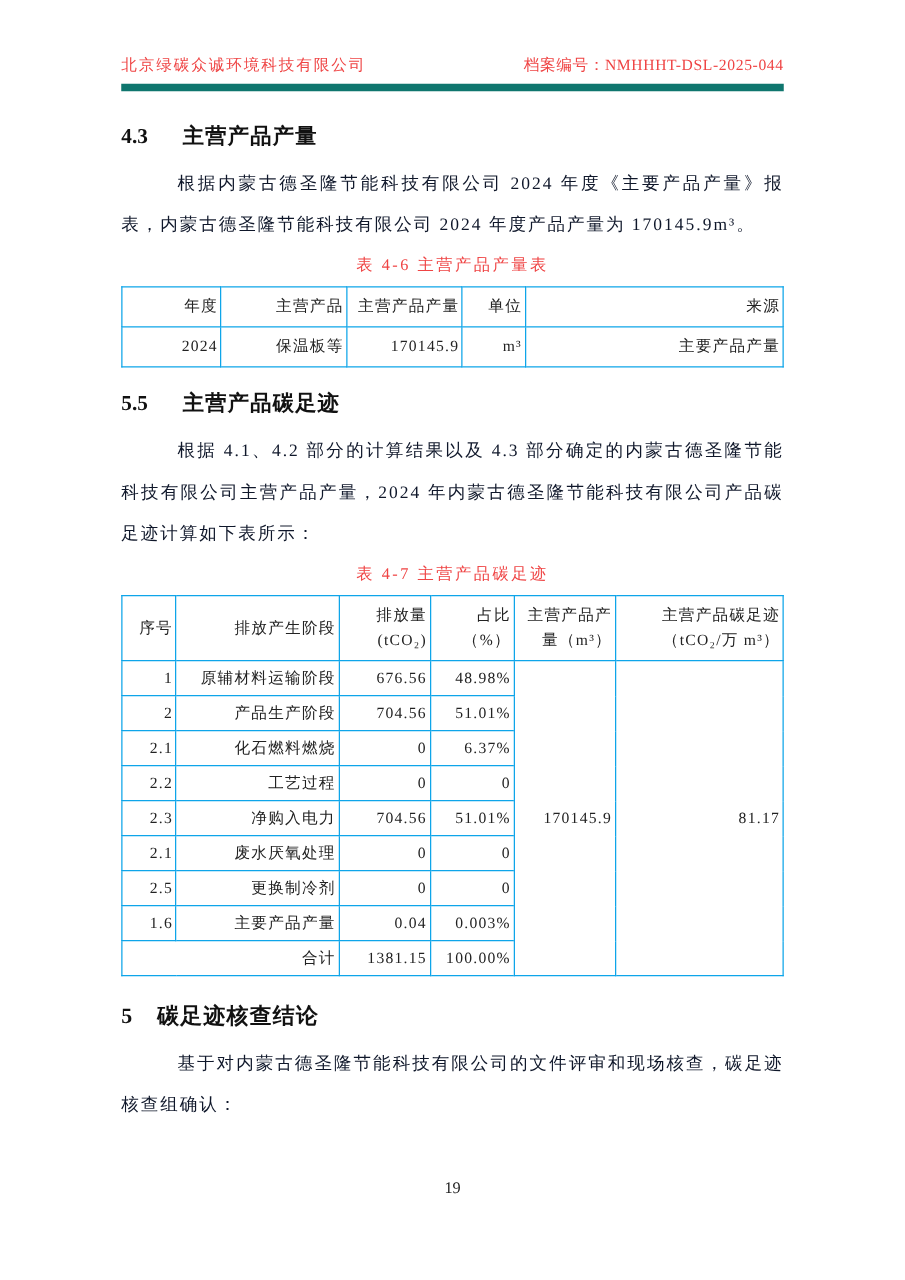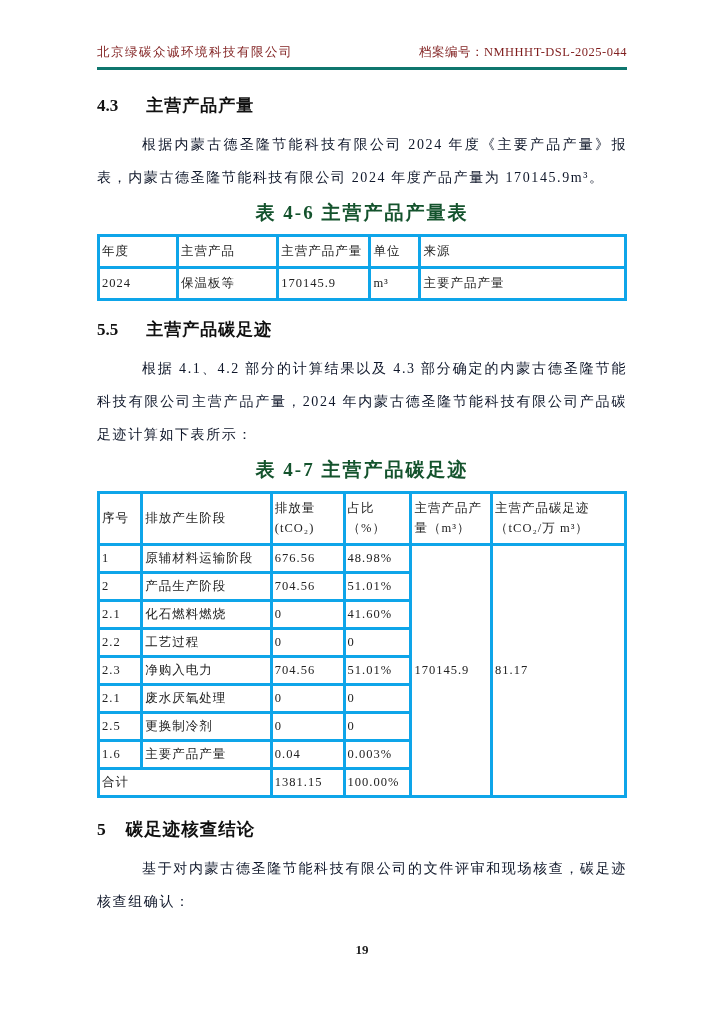--- a/index.html
+++ b/index.html
@@ -16,23 +16,23 @@
   }
   .content { width: 530px; margin: 0 auto; padding-top: 44px; }
 
   
   .doc-header {
     display: flex;
     justify-content: space-between;
     align-items: baseline;
     font-size: 12.5px;
     letter-spacing: 1.5px;
-    color: #7f1d1d;
+    color: #ef4444;
     padding-bottom: 6px;
-    border-bottom: 3px solid #0f766e;
+    border-bottom: 6px solid #0f766e;
   }
   .doc-header .archive { letter-spacing: 0.5px; }
 
   
   .sec {
     font-size: 17px;
     font-weight: 700;
     color: #111;
     letter-spacing: 1px;
     display: flex;
@@ -52,37 +52,36 @@
     letter-spacing: 1.6px;
     text-align: justify;
     text-indent: 45px;
     color: #0f172a;
   }
 
   
   .caption {
     margin-top: 6px;
     text-align: center;
-    font-size: 19px;
+    font-size: 13px;
     letter-spacing: 2px;
-    color: #14532d;
-    font-weight: bold;
+    color: #ef4444;
   }
 
   
   table {
     width: 100%;
     border-collapse: collapse;
     table-layout: fixed;
     margin-top: 8px;
     color: #222;
   }
   td, th {
-    border: 3px solid #0ea5e9;
-    text-align: left;
+    border: 1px solid #0ea5e9;
+    text-align: right;
     vertical-align: middle;
     font-weight: 400;
     font-size: 12.5px;
     letter-spacing: 1px;
     white-space: pre-line;
     padding: 0 2px;
   }
   .t46 { border: 1.5px solid #3d3d3d; }
   .t46 tr { height: 32px; }
   .t47 { border: 1.5px solid #3d3d3d; }
@@ -92,21 +91,20 @@
 
   
   .pagenum {
     position: absolute;
     left: 0;
     right: 0;
     bottom: 66px;
     text-align: center;
     font-size: 13px;
     color: #222;
-    font-weight: bold;
   }
 </style>
 </head>
 <body>
 
 <div class="page">
   <div class="content">
 
     <div class="doc-header">
       <span>北京绿碳众诚环境科技有限公司</span>
@@ -193,21 +191,21 @@
         <tr>
           <td>2</td>
           <td>产品生产阶段</td>
           <td>704.56</td>
           <td>51.01%</td>
         </tr>
         <tr>
           <td>2.1</td>
           <td>化石燃料燃烧</td>
           <td>0</td>
-          <td>41.60%</td>
+          <td>6.37%</td>
         </tr>
         <tr>
           <td>2.2</td>
           <td>工艺过程</td>
           <td>0</td>
           <td>0</td>
         </tr>
         <tr>
           <td>2.3</td>
           <td>净购入电力</td>

